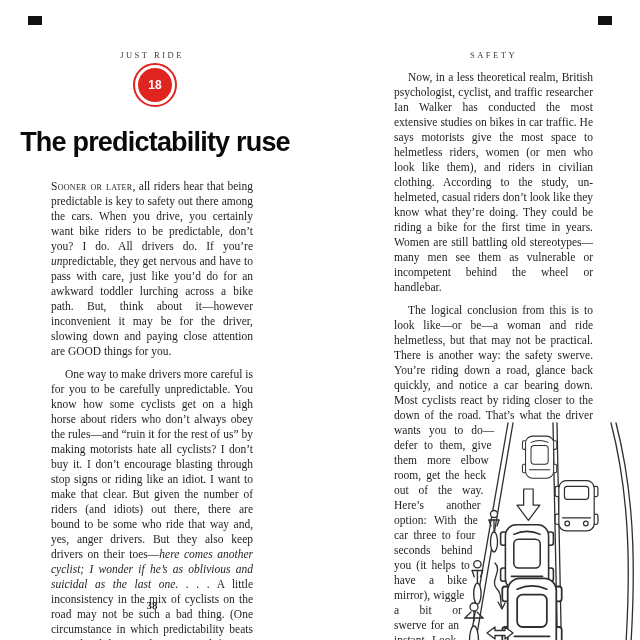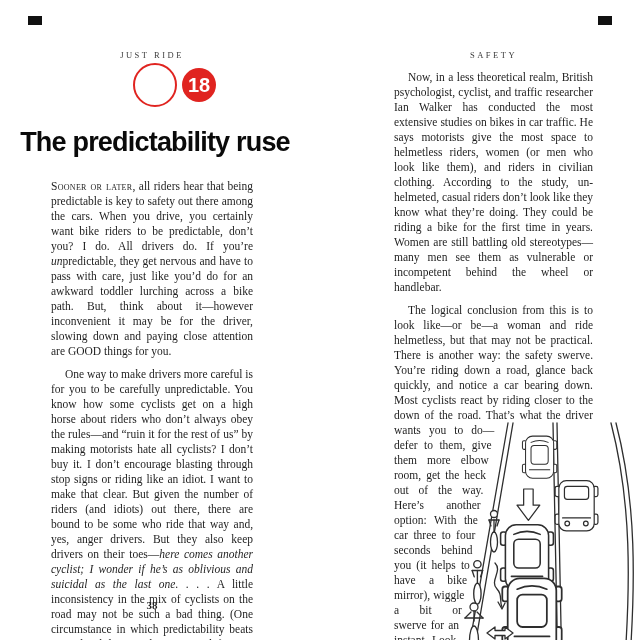--- a/index.html
+++ b/index.html
@@ -12,21 +12,21 @@
   .page-left{left:0;}
   .page-right{left:324px;}
   .running-head{position:absolute;top:31px;text-align:center;
        font-size:8.5px;letter-spacing:2.5px;color:#3c3c3c;font-family:"Liberation Serif",serif;margin-top:19px;}
   .page-left .running-head{left:43px;width:218px;}
   .page-right .running-head{left:62px;width:215px;}
   .badge{position:absolute;top:63px;left:133px;width:44px;height:44px;border-radius:50%;
        border:2px solid #e02420;background:#fff;box-sizing:border-box;}
   .badge-inner{position:absolute;top:3px;left:3px;width:34px;height:34px;border-radius:50%;
        background:#e02420;color:#fff;display:flex;align-items:center;justify-content:center;
-       font-family:"Liberation Sans",sans-serif;font-weight:bold;font-size:20px;margin-left:44px;}
+       font-family:"Liberation Sans",sans-serif;font-weight:bold;font-size:12px;}
   .chapter-title{position:absolute;top:109px;left:2px;width:306px;text-align:center;
        font-family:"Liberation Sans",sans-serif;font-weight:bold;font-size:27px;
        letter-spacing:-0.8px;color:#0a0a0a;line-height:30px;}
   .body-text{position:absolute;font-size:11.5px;line-height:15px;text-align:justify;
        hyphens:auto;-webkit-hyphens:auto;color:#1e1e1e;}
   .page-left .body-text{top:171px;left:43px;width:218px;}
   .page-right .body-text{top:62px;left:62px;width:215px;}
   .body-text p{margin:8px;}
   .body-text p.indented{text-indent:14px;}
   .lead-in{font-weight:normal;font-variant:small-caps;letter-spacing:0.3px;}

